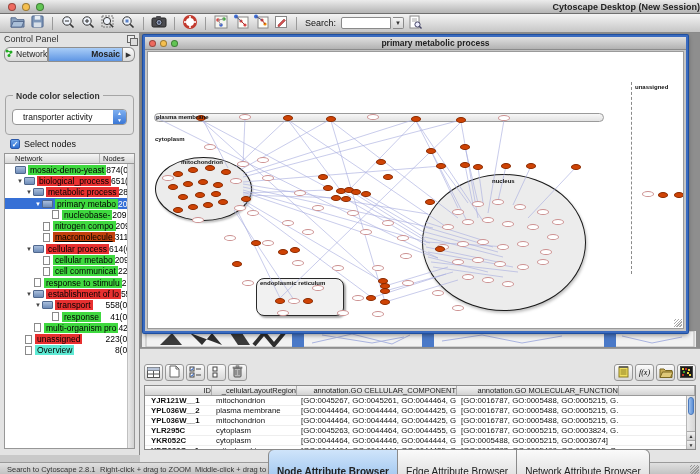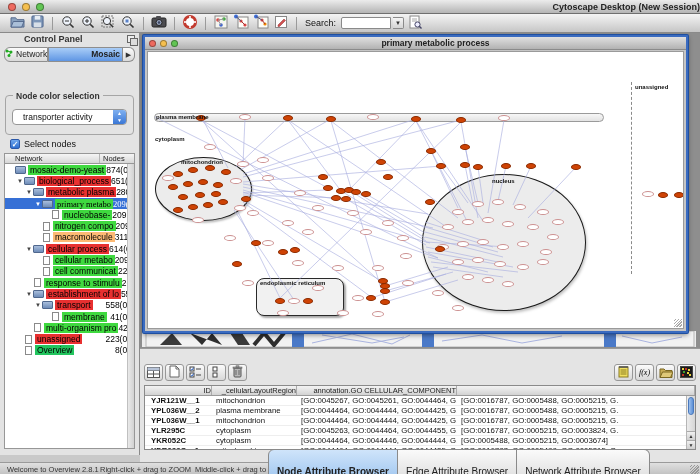--- a/index.html
+++ b/index.html
@@ -22,22 +22,22 @@
   .tsep { width:1px; height:13px; background:#9a9a9a; margin:0 4px; }
   #search-label { font-size:9px; color:#111; margin:0 3px 0 2px; }
   #search-input { width:50px; height:12px; font-size:8px; border:1px solid #8a8a8a;
     border-radius:2px 0 0 2px; background:#fff; padding:0 2px; }
   #search-drop { width:11px; height:12px; border:1px solid #8a8a8a; border-left:none;
     background:linear-gradient(#f5f5f5,#d5d5d5); font-size:6px; line-height:11px; text-align:center; color:#333; border-radius:0 2px 2px 0;}
 
   
   #control-panel { position:absolute; left:0; top:33px; width:140px; height:422px;
     background:#e3e3e3; border-right:1px solid #8a8a8a; }
-  .panel-title { height:12px; font-size:9px; font-weight:bold; color:#333;
-    padding-left:4px; line-height:12px; position:relative;margin-left:20px; }
+  .panel-title { height:12px; font-size:9px; font-weight:normal; color:#333;
+    padding-left:4px; line-height:12px; position:relative; }
   .float-ico { position:absolute; right:4px; top:2px; width:8px; height:8px;
     border:1px solid #666; background:#eee; }
   .float-ico::after{ content:""; position:absolute; left:2px; top:2px; width:6px; height:6px; border:1px solid #666; background:#ddd;}
   #cp-tabs { display:flex; margin:2px 4px 0 4px; height:15px; }
   .cptab { flex:1; border:1px solid #8e8e8e; background:linear-gradient(#fbfbfb,#d9d9d9);
     font-size:8.5px; text-align:center; line-height:13px; color:#222; display:flex; align-items:center; justify-content:center; gap:3px;}
   .cptab.first { border-radius:6px 0 0 6px; }
   .cptab.on { background:linear-gradient(#a9cdf7,#5f96e4); font-weight:bold;padding-left:40px; }
   .cptab-arrow { width:12px; border:1px solid #8e8e8e; border-left:none; border-radius:0 6px 6px 0;
     background:linear-gradient(#fbfbfb,#d9d9d9); font-size:7px; line-height:13px; text-align:center; color:#333;}
@@ -60,21 +60,21 @@
   #tree-header { position:absolute; left:4px; right:4px; top:120px; height:11px;
     display:flex; background:linear-gradient(#f5f5f5,#d7d7d7); border:1px solid #979797;
     font-size:7.5px; color:#222; line-height:10px; }
   #tree-header .h1 { flex:1; padding-left:10px; border-right:1px solid #b5b5b5; }
   #tree-header .h2 { width:34px; padding-left:3px; }
   #tree-box { position:absolute; left:4px; right:4px; top:131px; bottom:6px;
     background:#fff; border:1px solid #979797; border-top:none; overflow:hidden; }
   #tree-scroll { position:absolute; right:0; top:0; bottom:0; width:7px;
     background:linear-gradient(to right,#e9e9e9,#d2d2d2); border-left:1px solid #c0c0c0; }
   .trow { display:flex; align-items:center; height:11.3px; font-size:8.5px; position:relative; }
-  .trow.sel { background:#3670d6;font-family:Liberation Serif, serif; }
+  .trow.sel { background:#3670d6; }
   .tarrow { width:8px; font-size:6px; color:#444; text-align:center; flex:none; }
   .trow.sel .tarrow { color:#fff; }
   .tfolder { width:11px; height:8px; background:linear-gradient(#a9bedc,#6e8cb8);
     border:1px solid #50688e; border-radius:1px; flex:none; margin-right:2px; }
   .tfile { width:7px; height:9px; background:#fff; border:1px solid #8a8a8a; flex:none; margin:0 3px 0 1px; }
   .tlabel { padding:0 2px; color:#000; white-space:nowrap; }
   .tlabel.green { background:#3fd93f; }
   .tlabel.red { background:#e83030; }
   .tcount { margin-left:auto; padding-right:4px; color:#000; }
   .trow.sel .tcount { color:#fff; }
@@ -328,21 +328,21 @@
           </div>
           <div class="trow">
             <span class="tarrow" style="margin-left: 11px;">▼</span>
             <span class="tfolder"></span>
             <span class="tlabel red" style="background: rgb(232, 48, 48);">biological_process</span>
             <span class="tcount">651(0)</span>
           </div>
           <div class="trow">
             <span class="tarrow" style="margin-left: 20px;">▼</span>
             <span class="tfolder"></span>
-            <span class="tlabel red" style="background: rgb(232, 48, 48);">metabolic plasma</span>
+            <span class="tlabel red" style="background: rgb(232, 48, 48);">metabolic process</span>
             <span class="tcount">280(0)</span>
           </div>
           <div class="trow sel" style="background: rgb(54, 112, 214);">
             <span class="tarrow" style="margin-left: 29px;">▼</span>
             <span class="tfolder"></span>
             <span class="tlabel green" style="background: rgb(63, 217, 63);">primary metabo</span>
             <span class="tcount">209(...</span>
           </div>
           <div class="trow">
             <span class="tarrow" style="margin-left: 38px;"></span>
@@ -352,21 +352,21 @@
           </div>
           <div class="trow">
             <span class="tarrow" style="margin-left: 29px;"></span>
             <span class="tfile"></span>
             <span class="tlabel green" style="background: rgb(63, 217, 63);">nitrogen compo</span>
             <span class="tcount">209(0)</span>
           </div>
           <div class="trow">
             <span class="tarrow" style="margin-left: 29px;"></span>
             <span class="tfile"></span>
-            <span class="tlabel green" style="background: #fdba74;">macromolecule</span>
+            <span class="tlabel green" style="background: #c2410c; text-decoration: underline;">macromolecule</span>
             <span class="tcount">311(0)</span>
           </div>
           <div class="trow">
             <span class="tarrow" style="margin-left: 20px;">▼</span>
             <span class="tfolder"></span>
             <span class="tlabel red" style="background: rgb(232, 48, 48);">cellular process</span>
             <span class="tcount">614(0)</span>
           </div>
           <div class="trow">
             <span class="tarrow" style="margin-left: 29px;"></span>
@@ -394,39 +394,39 @@
           </div>
           <div class="trow">
             <span class="tarrow" style="margin-left: 29px;">▼</span>
             <span class="tfolder"></span>
             <span class="tlabel red" style="background: rgb(232, 48, 48);">transport</span>
             <span class="tcount">558(0)</span>
           </div>
           <div class="trow">
             <span class="tarrow" style="margin-left: 38px;"></span>
             <span class="tfile"></span>
-            <span class="tlabel green" style="background: rgb(63, 217, 63);">membrane</span>
+            <span class="tlabel green" style="background: rgb(63, 217, 63);">response</span>
             <span class="tcount">41(0)</span>
           </div>
           <div class="trow">
             <span class="tarrow" style="margin-left: 20px;"></span>
             <span class="tfile"></span>
             <span class="tlabel green" style="background: rgb(63, 217, 63);">multi-organism pro</span>
             <span class="tcount">42(0)</span>
           </div>
           <div class="trow">
             <span class="tarrow" style="margin-left: 11px;"></span>
             <span class="tfile"></span>
             <span class="tlabel red" style="background: rgb(232, 48, 48);">unassigned</span>
             <span class="tcount">223(0)</span>
           </div>
           <div class="trow">
             <span class="tarrow" style="margin-left: 11px;"></span>
             <span class="tfile"></span>
-            <span class="tlabel green" style="background: #22c55e;">Overview</span>
+            <span class="tlabel green" style="background: #5eead4;">Overview</span>
             <span class="tcount">8(0)</span>
           </div>
         </div>
       <div id="tree-scroll"></div>
     </div>
   </div>
 
   <div id="desktop">
     <div id="bg-windows">
       <svg width="556" height="16" viewBox="0 0 556 16">
@@ -722,20 +722,21 @@
                 <rect x="9" y="8" width="2" height="2" fill="#e8d040"></rect>
               </svg></span>
           </span>
       </span>
     </div>
     <div id="dp-tablewrap">
       <div id="dp-header">
         <span class="hcell c0">ID</span>
         <span class="hcell c1">_cellularLayoutRegion</span>
         <span class="hcell c2">annotation.GO CELLULAR_COMPONENT</span>
+        <span class="hcell c3">annotation.GO MOLECULAR_FUNCTION</span>
         <span class="hcell c4"></span>
       </div>
       <div id="table-body">
           <div class="drow">
             <span class="dcell c0">YJR121W__1</span>
             <span class="dcell c1">mitochondrion</span>
             <span class="dcell c2">[GO:0045267, GO:0045261, GO:0044464, G...</span>
             <span class="dcell c3">[GO:0016787, GO:0005488, GO:0005215, G...</span>
             <span class="dcell c4"></span>
           </div>
@@ -783,19 +784,19 @@
     </div>
   </div>
 
   <div id="bottom-tabs">
       <div class="btab on">Node Attribute Browser</div>
       <div class="btab">Edge Attribute Browser</div>
       <div class="btab">Network Attribute Browser</div>
     </div>
 
   <div id="status-bar">
-    <span style="left:7px;">Welcome to Overview 2.8.1</span>
+    <span style="left:7px;">Search to Cytoscape 2.8.1</span>
     <span style="left:100px;">Right-click + drag to ZOOM</span>
     <span style="left:195px;">Middle-click + drag to PAN</span>
     <span id="resize-grip"></span>
   </div>
 
 </div>
 
 </body></html>

